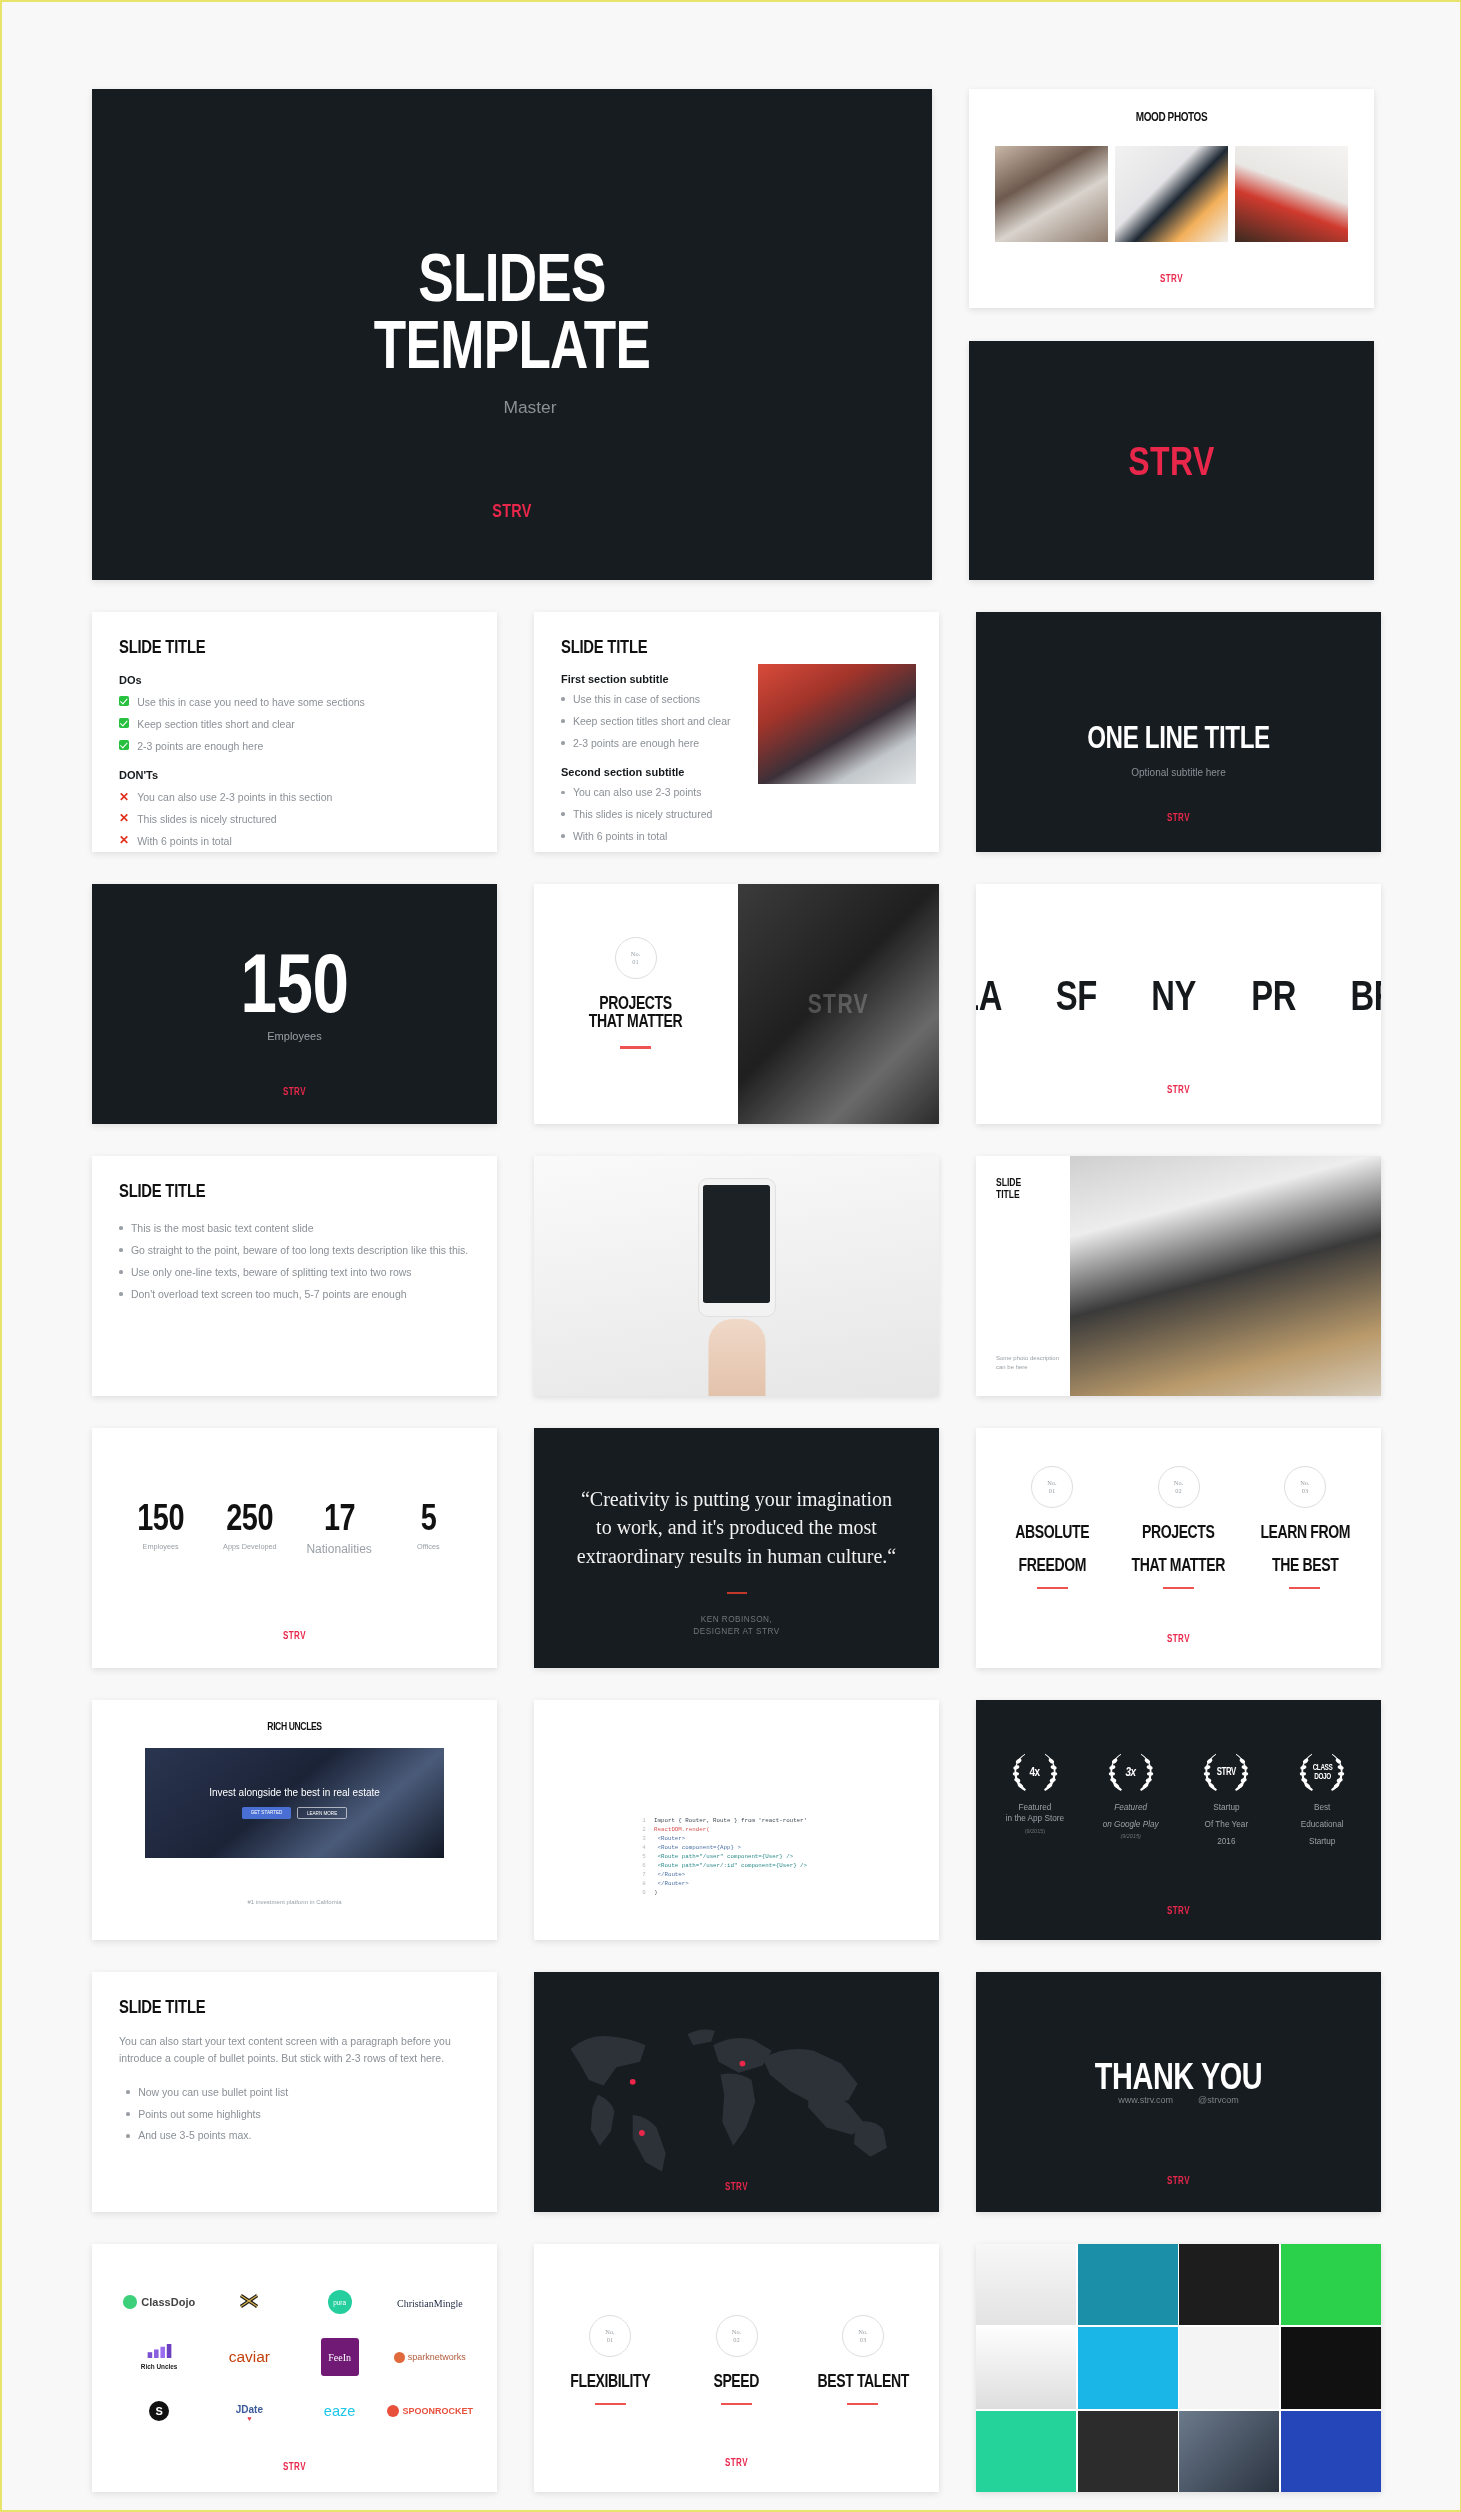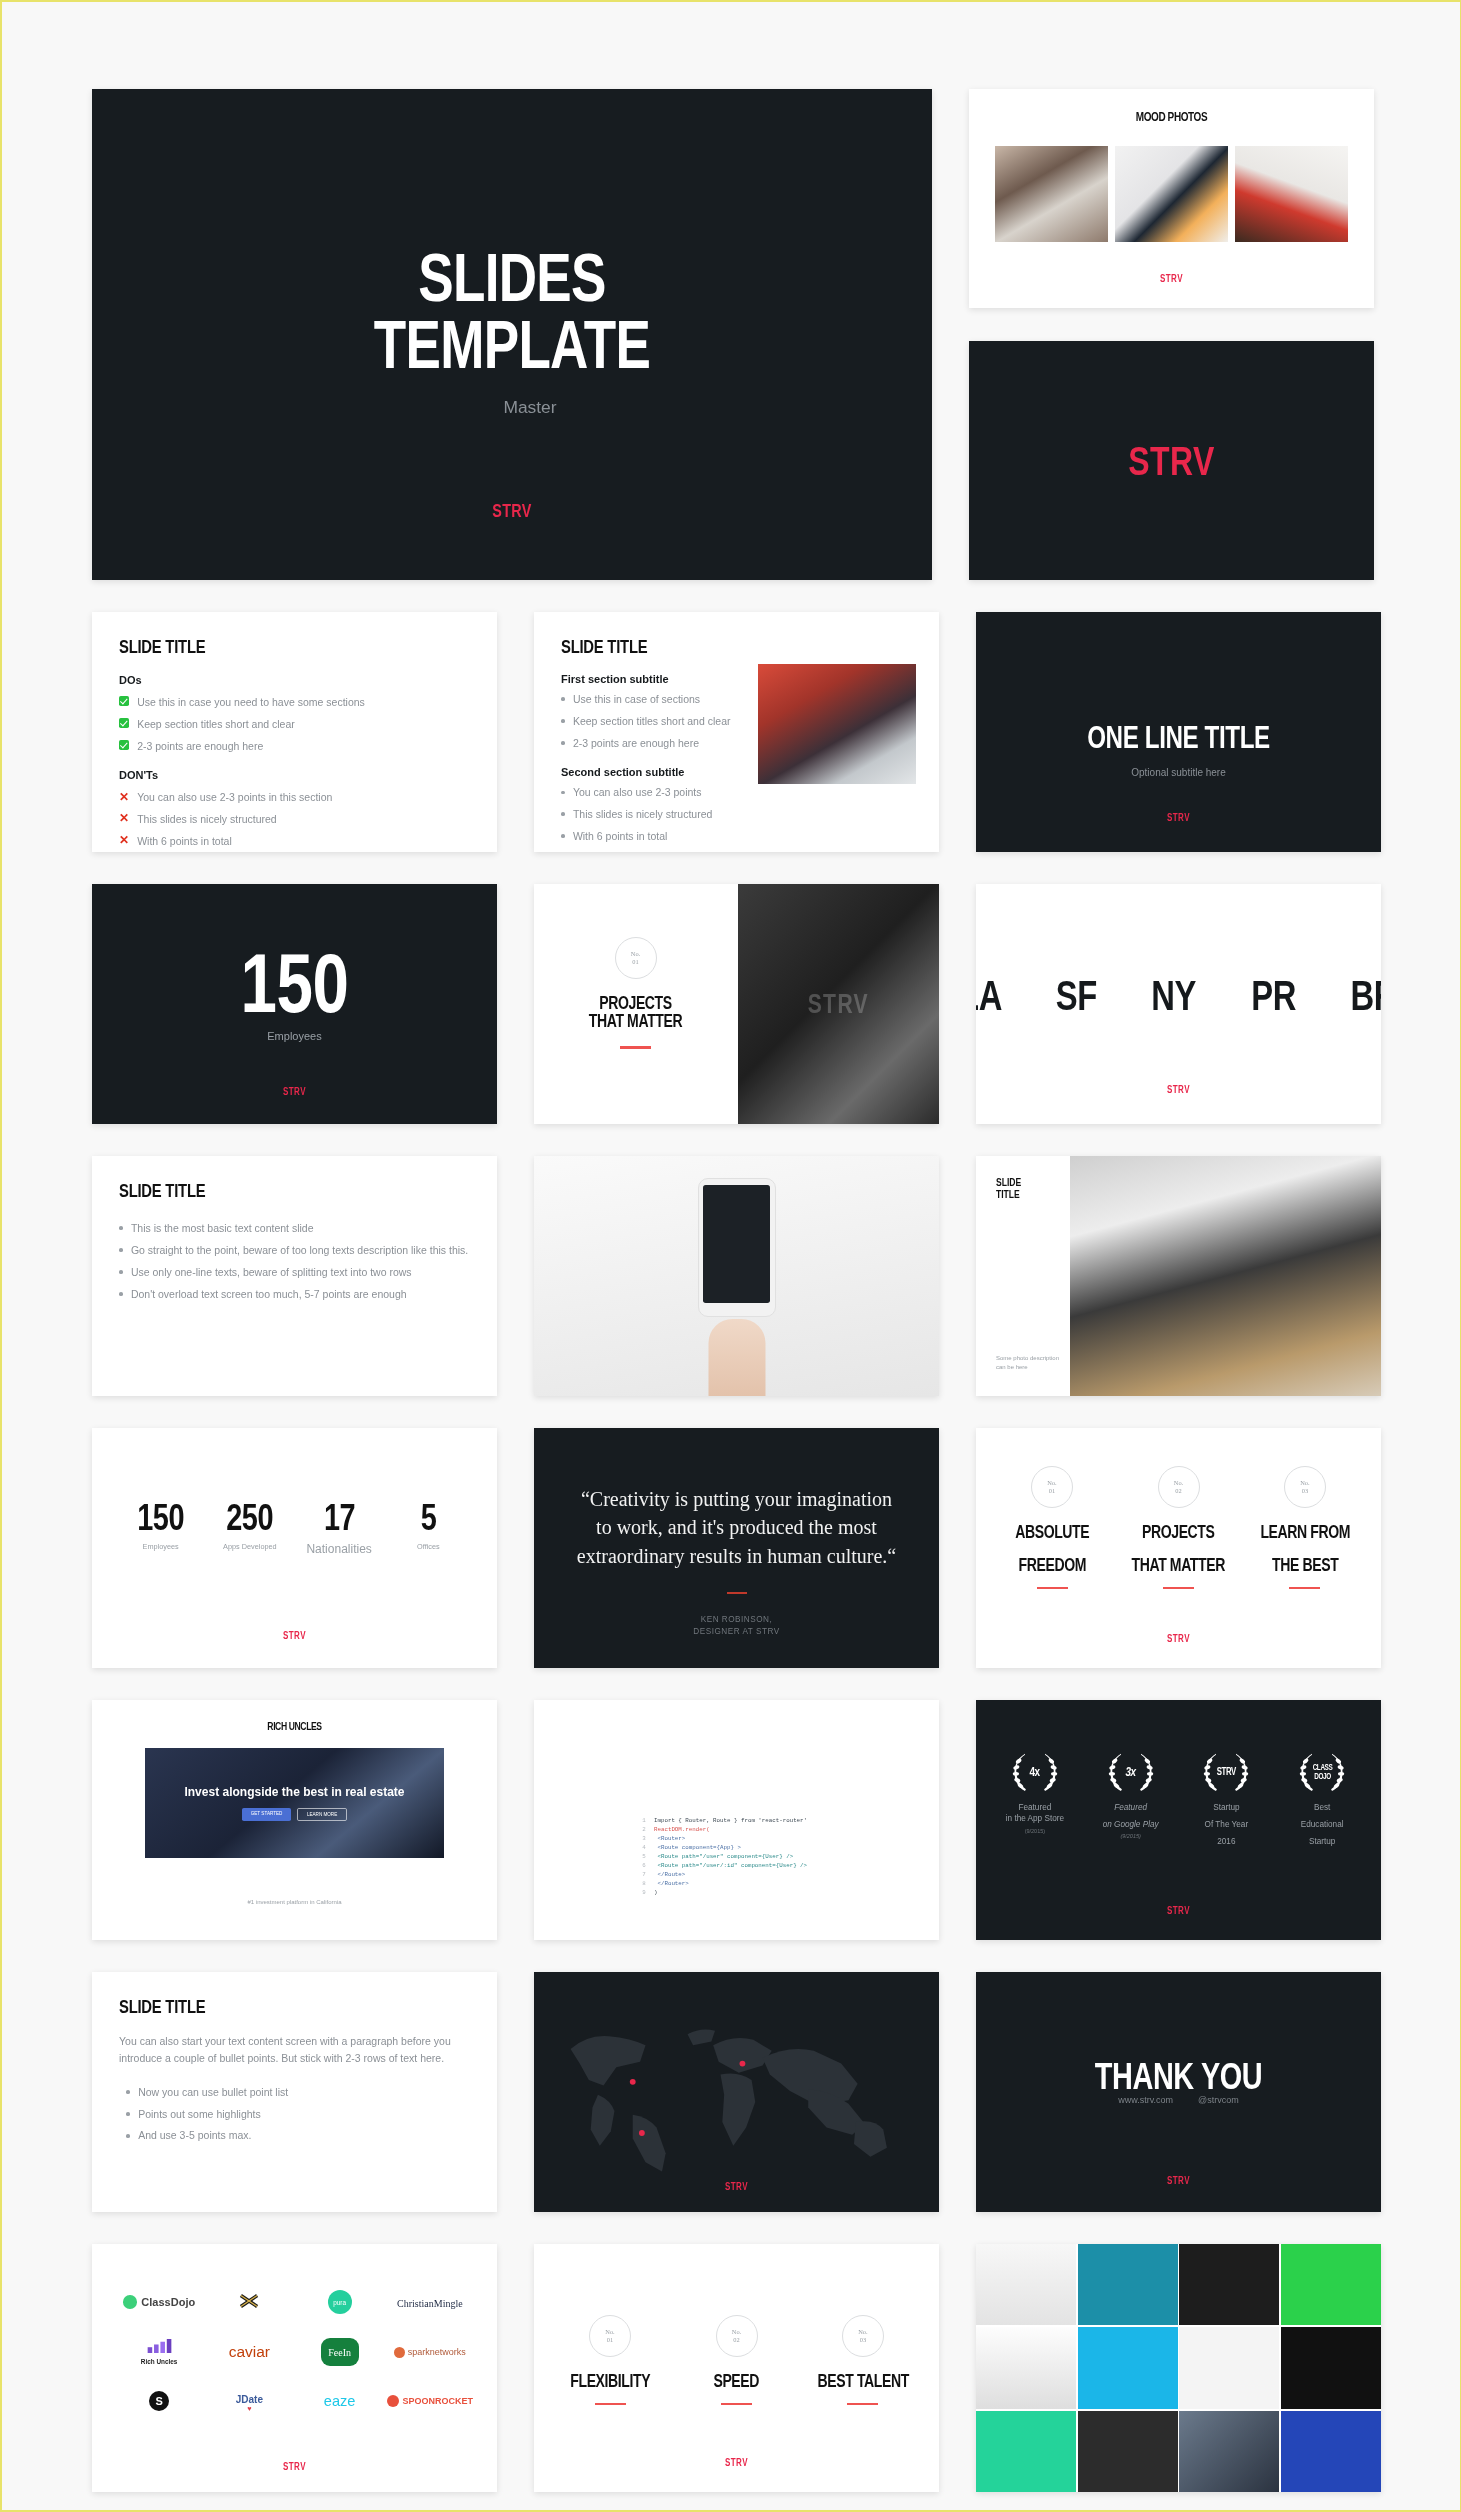--- a/index.html
+++ b/index.html
@@ -407,21 +407,21 @@
       </div>
       <div class="strv strv-sm center-abs" style="bottom:24px;">STRV</div>
     </div>
   </div>
 
   <div class="row">
     <div class="card w-third h-std">
       <div class="cond center-abs" style="top:20px;font-size:11px;color:#111;">RICH UNCLES</div>
       <div class="photo ph-rich" style="position:absolute;left:53px;right:53px;top:48px;height:110px;display:flex;align-items:center;justify-content:center;">
         <div style="text-align:center;">
-          <div style="color:#fff;font-size:12px;font-weight:bold;">Invest alongside the best in real estate</div>
+          <div style="color:#fff;font-size:10px;font-weight:normal;">Invest alongside the best in real estate</div>
           <div style="margin-top:9px;display:flex;gap:5.5px;justify-content:center;">
             <span style="background:#4a6fd4;color:#fff;font-size:4.6px;padding:2.7px 9px;border-radius:1.8px;">GET STARTED</span>
             <span style="border:0.9px solid rgba(255,255,255,.6);color:#fff;font-size:4.6px;padding:2.7px 9px;border-radius:1.8px;">LEARN MORE</span>
           </div>
         </div>
       </div>
       <div class="center-abs" style="bottom:35px;font-size:6px;color:#9aa0a6;">#1 investment platform in California</div>
     </div>
 
     <div class="card w-third h-std">
@@ -628,21 +628,21 @@
                 <rect x="11" y="6" width="5" height="10" fill="#8a5fe0"></rect>
                 <rect x="18" y="3" width="5" height="13" fill="#9a6df0"></rect>
                 <rect x="25" y="0" width="5" height="16" fill="#6b3fc0"></rect>
               </svg>
           <div style="font-size:6.4px;font-weight:bold;color:#1c1c1c;margin-top:1.8px;">Rich Uncles</div>
         </div>
         <div>
           <span style="font-size:15.5px;color:#c2410c;">caviar</span>
         </div>
         <div>
-          <span style="display:inline-flex;align-items:center;justify-content:center;width:38px;height:28px;border-radius:9px;background:#15803d;color:#fff;font-family:'Liberation Serif',serif;font-size:10px;">FeeIn</span>
+          <span style="display:inline-flex;align-items:center;justify-content:center;width:38px;height:38px;border-radius:3px;background:#701a75;color:#fff;font-family:'Liberation Serif',serif;font-size:10px;">FeeIn</span>
         </div>
         <div style="display:flex;align-items:center;gap:2.7px;">
           <span style="width:11px;height:11px;border-radius:50%;background:#e06a3c;display:inline-block;"></span>
           <span style="font-size:9px;color:#b05a3a;">sparknetworks</span>
         </div>
 
         <div>
           <span style="display:inline-flex;align-items:center;justify-content:center;width:20px;height:20px;border-radius:50%;background:#111;color:#fff;font-size:11px;font-weight:bold;">S</span>
         </div>
         <div style="text-align:center;">

